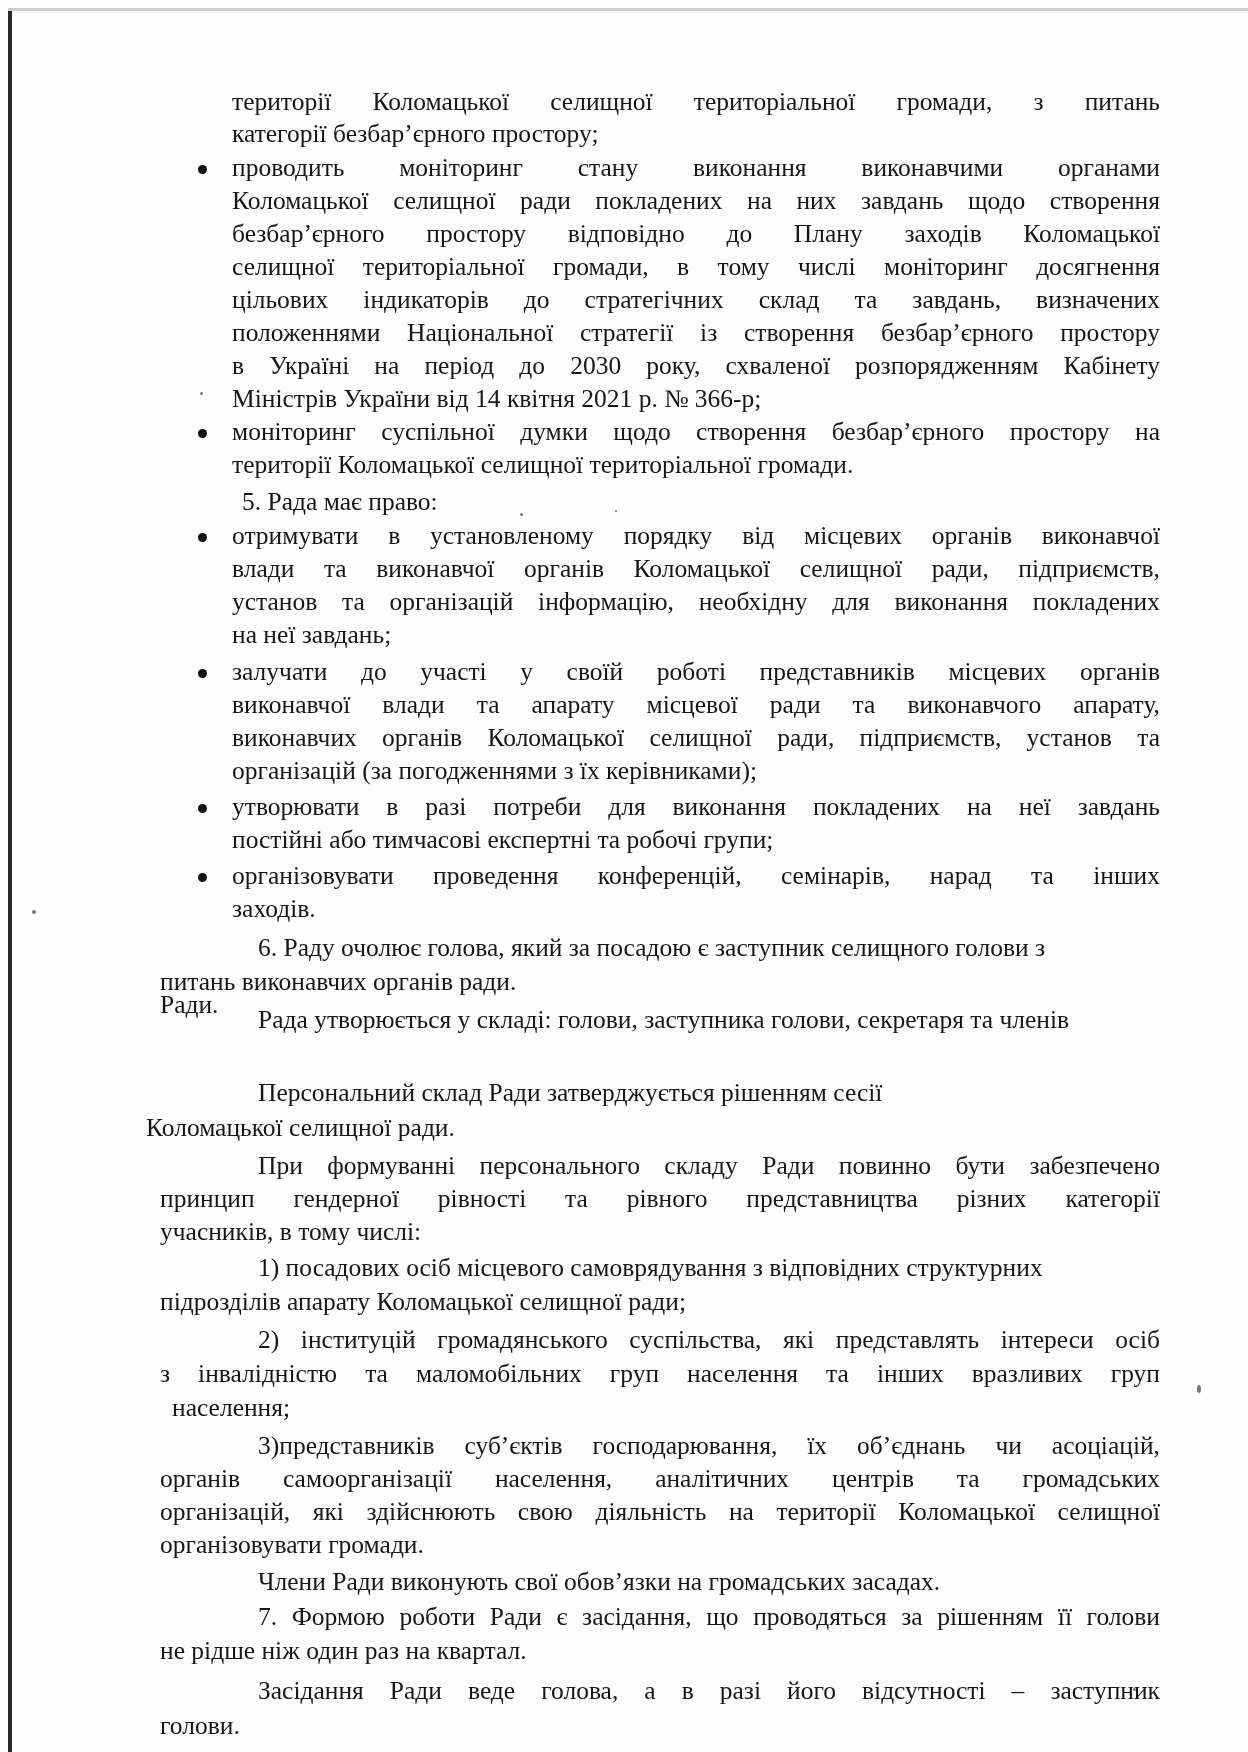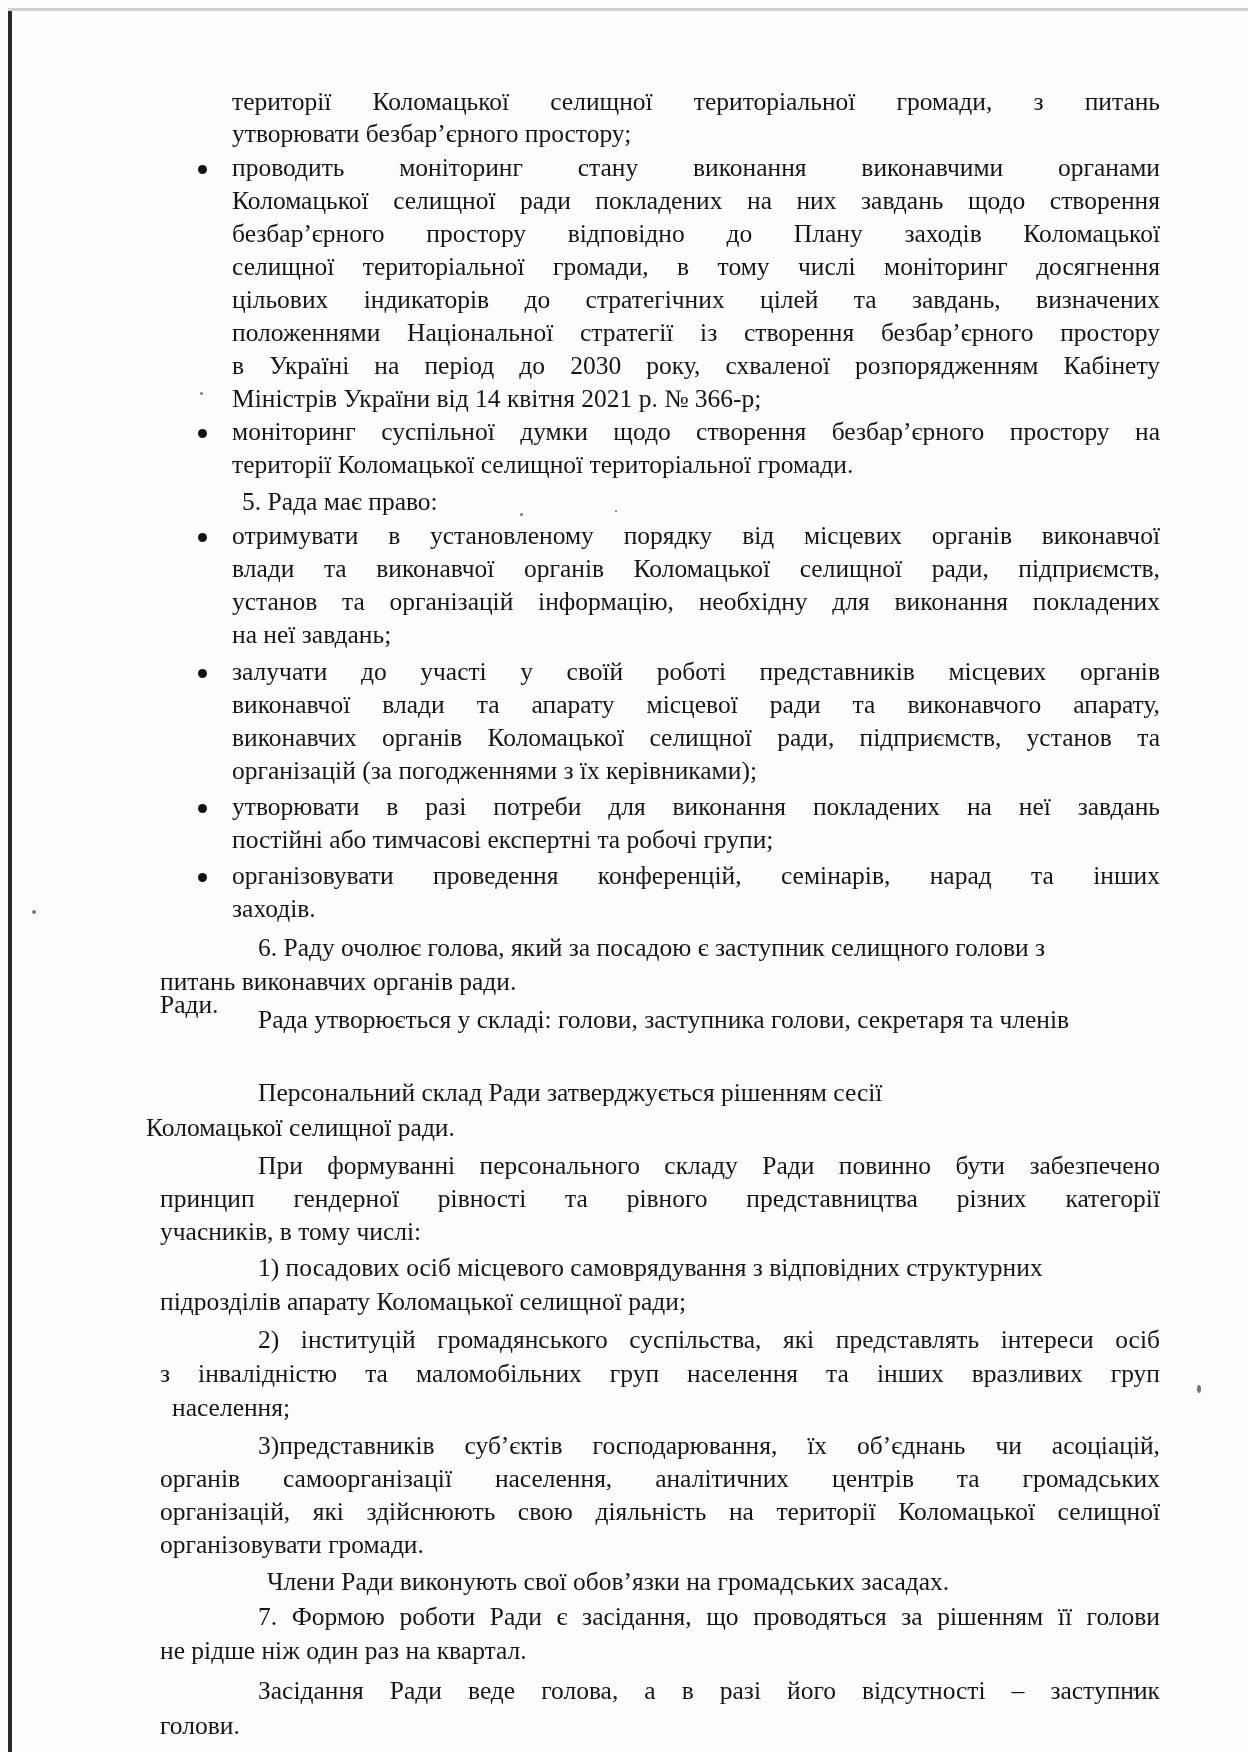--- a/index.html
+++ b/index.html
@@ -19,27 +19,27 @@
   .speck { position: absolute; background: #777; border-radius: 50%; }
 </style>
 </head>
 <body>
 
 <div class="page-edge"></div>
 <div class="page-top"></div>
 
 <div id="doc">
     <div class="line just" style="top: 86px; left: 232px; width: 928px;">території Коломацької селищної територіальної громади, з питань</div>
-    <div class="line" style="top: 118px; left: 232px;">утворювати безбар’єрного простору;</div>
+    <div class="line" style="top: 118px; left: 232px;">категорії безбар’єрного простору;</div>
     <div class="line just" style="top: 152px; left: 232px; width: 928px;">проводить моніторинг стану виконання виконавчими органами</div>
     <div class="bullet" style="top: 165px; left: 198px;"></div>
     <div class="line just" style="top: 185px; left: 232px; width: 928px;">Коломацької селищної ради покладених на них завдань щодо створення</div>
     <div class="line just" style="top: 218px; left: 232px; width: 928px;">безбар’єрного простору відповідно до Плану заходів Коломацької</div>
     <div class="line just" style="top: 251px; left: 232px; width: 928px;">селищної територіальної громади, в тому числі моніторинг досягнення</div>
-    <div class="line just" style="top: 284px; left: 232px; width: 928px;">цільових індикаторів до стратегічних цілей та завдань, визначених</div>
+    <div class="line just" style="top: 284px; left: 232px; width: 928px;">цільових індикаторів до стратегічних склад та завдань, визначених</div>
     <div class="line just" style="top: 317px; left: 232px; width: 928px;">положеннями Національної стратегії із створення безбар’єрного простору</div>
     <div class="line just" style="top: 350px; left: 232px; width: 928px;">в Україні на період до 2030 року, схваленої розпорядженням Кабінету</div>
     <div class="line" style="top: 383px; left: 232px;">Міністрів України від 14 квітня 2021 р. № 366-р;</div>
     <div class="line just" style="top: 416px; left: 232px; width: 928px;">моніторинг суспільної думки щодо створення безбар’єрного простору на</div>
     <div class="bullet" style="top: 429px; left: 198px;"></div>
     <div class="line" style="top: 449px; left: 232px;">території Коломацької селищної територіальної громади.</div>
     <div class="line" style="top: 486px; left: 242px;">5. Рада має право:</div>
     <div class="line just" style="top: 520px; left: 232px; width: 928px;">отримувати в установленому порядку від місцевих органів виконавчої</div>
     <div class="bullet" style="top: 533px; left: 198px;"></div>
     <div class="line just" style="top: 553px; left: 232px; width: 928px;">влади та виконавчої органів Коломацької селищної ради, підприємств,</div>
@@ -67,21 +67,21 @@
     <div class="line" style="top: 1216px; left: 160px;">учасників, в тому числі:</div>
     <div class="line" style="top: 1252px; left: 258px;">1) посадових осіб місцевого самоврядування з відповідних структурних</div>
     <div class="line" style="top: 1286px; left: 160px;">підрозділів апарату Коломацької селищної ради;</div>
     <div class="line just" style="top: 1324px; left: 258px; width: 902px;">2) інституцій громадянського суспільства, які представлять інтереси осіб</div>
     <div class="line just" style="top: 1358px; left: 160px; width: 1000px;">з інвалідністю та маломобільних груп населення та інших вразливих груп</div>
     <div class="line" style="top: 1392px; left: 172px;">населення;</div>
     <div class="line just" style="top: 1430px; left: 258px; width: 902px;">3)представників суб’єктів господарювання, їх об’єднань чи асоціацій,</div>
     <div class="line just" style="top: 1463px; left: 160px; width: 1000px;">органів самоорганізації населення, аналітичних центрів та громадських</div>
     <div class="line just" style="top: 1496px; left: 160px; width: 1000px;">організацій, які здійснюють свою діяльність на території Коломацької селищної</div>
     <div class="line" style="top: 1529px; left: 160px;">організовувати громади.</div>
-    <div class="line" style="top: 1566px; left: 258px; margin-left: 9px;">Члени Ради виконують свої обов’язки на громадських засадах.</div>
+    <div class="line" style="top: 1566px; left: 258px;">Члени Ради виконують свої обов’язки на громадських засадах.</div>
     <div class="line just" style="top: 1601px; left: 258px; width: 902px;">7. Формою роботи Ради є засідання, що проводяться за рішенням її голови</div>
     <div class="line" style="top: 1635px; left: 160px;">не рідше ніж один раз на квартал.</div>
     <div class="line just" style="top: 1675px; left: 258px; width: 902px;">Засідання Ради веде голова, а в разі його відсутності – заступник</div>
     <div class="line" style="top: 1710px; left: 160px;">голови.</div>
   </div>
 
 <div class="speck" style="left:200px;top:392px;width:3px;height:3px;"></div>
 <div class="speck" style="left:520px;top:513px;width:3px;height:3px;"></div>
 <div class="speck" style="left:615px;top:510px;width:2px;height:2px;"></div>
 <div class="speck" style="left:32px;top:910px;width:4px;height:4px;"></div>

